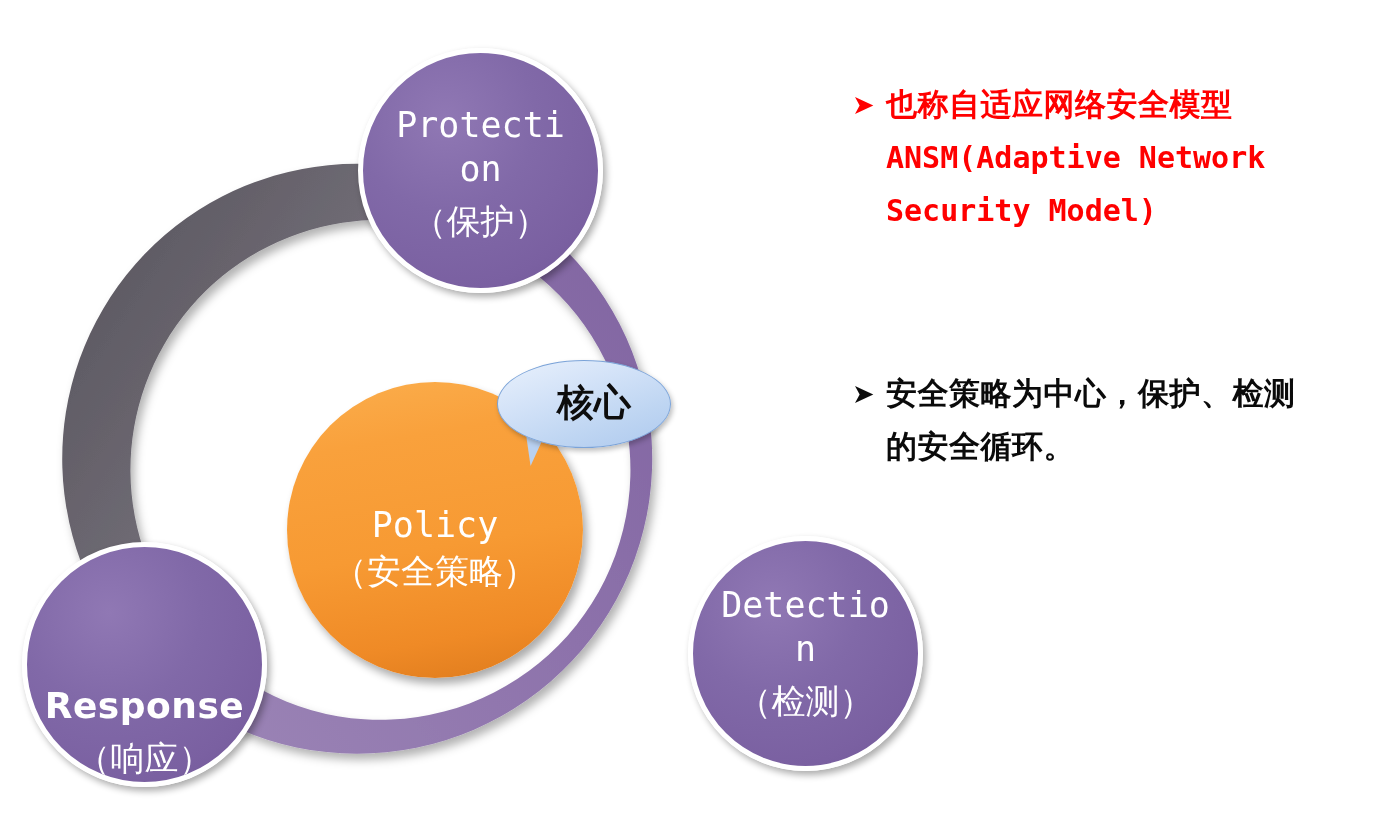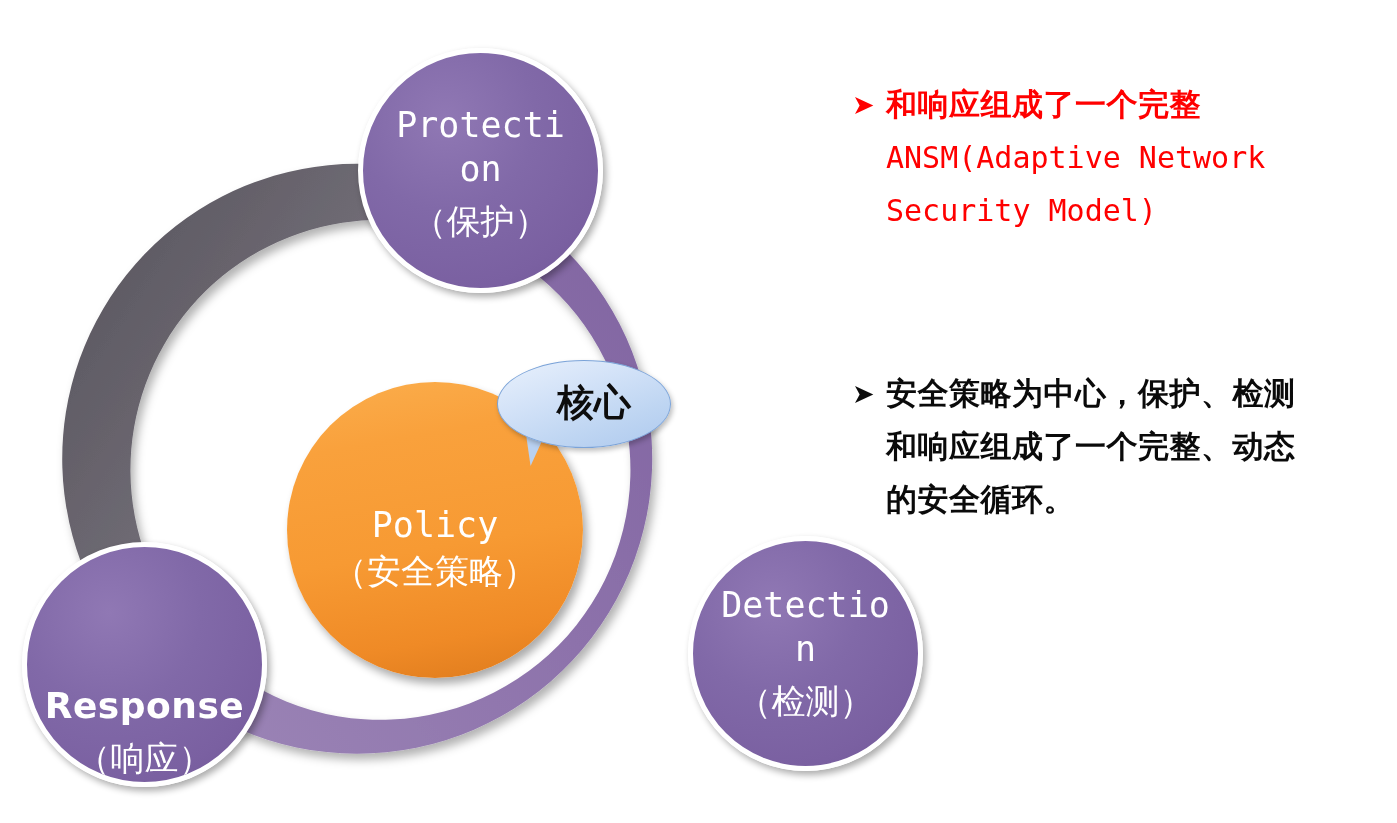--- a/index.html
+++ b/index.html
@@ -95,21 +95,21 @@
     font-family:"DejaVu Sans","Liberation Sans",sans-serif;
   }
   .bullet-block .body{flex:1 1 auto;}
   .bullet-block .line{
     font-family:"DejaVu Sans","Liberation Sans",sans-serif;
     font-weight:700;font-size:31px;line-height:53px;
     letter-spacing:0.5px;white-space:nowrap;
   }
   .bullet-block .line.mono{
     font-family:"DejaVu Sans Mono","Liberation Mono",monospace;
-    font-weight:400;font-size:30px;letter-spacing:0px;
+    font-weight:700;font-size:30px;letter-spacing:0px;
   }
   #bullet-1 .arrow,#bullet-1 .line{color:#ff0000;}
   #bullet-2{margin-top:130px;}
   #bullet-2 .arrow,#bullet-2 .line{color:#0a0a0a;}
 </style>
 </head>
 <body>
 
 <div id="stage">
 
@@ -172,30 +172,29 @@
   <div class="node sans" id="node-response">
     <div class="en">Response</div>
     <div class="cn">（响应）</div>
   </div>
 
   <div id="text-col">
 
     <div class="bullet-block" id="bullet-1">
       <div class="arrow">➤</div>
       <div class="body">
-        <div class="line">和响应组成了一个完整</div>
+        <div class="line">也称自适应网络安全模型</div>
         <div class="line mono">ANSM(Adaptive Network</div>
         <div class="line mono">Security Model)</div>
       </div>
     </div>
 
     <div class="bullet-block" id="bullet-2">
       <div class="arrow">➤</div>
       <div class="body">
         <div class="line">安全策略为中心，保护、检测</div>
-        <div class="line">和响应组成了一个完整、动态</div>
         <div class="line">的安全循环。</div>
       </div>
     </div>
 
   </div>
 
 </div>
 
 </body></html>

